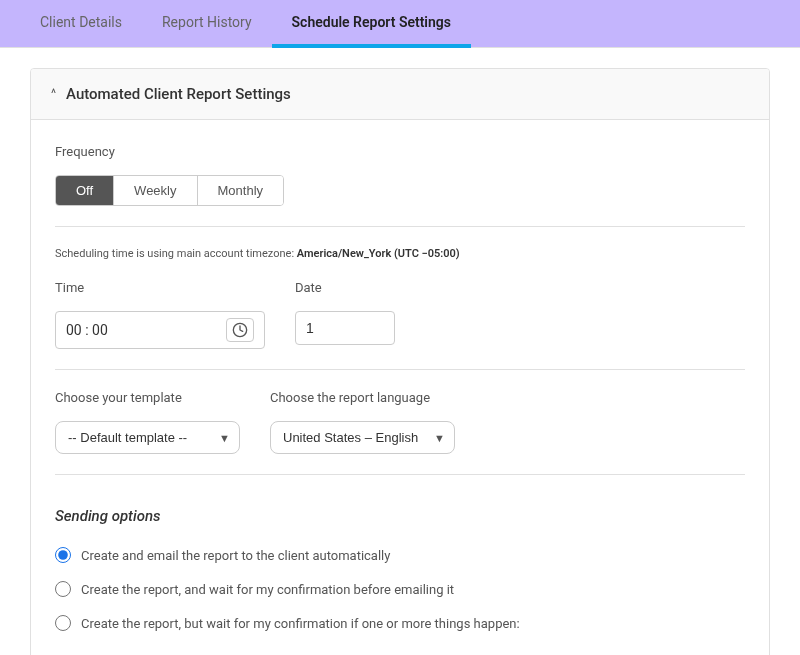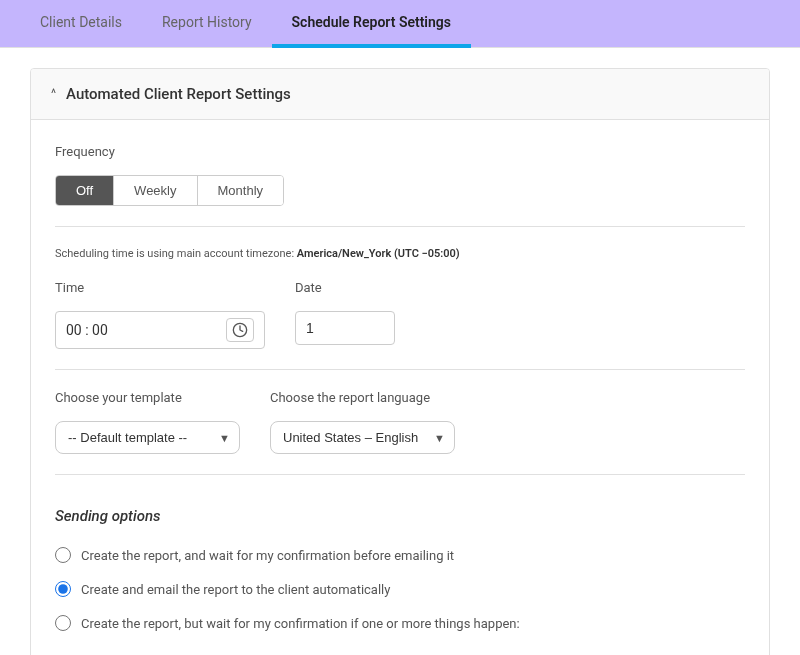--- a/index.html
+++ b/index.html
@@ -295,27 +295,27 @@
           </div>
         </div>
       </div>
 
       <hr class="divider">
 
       <div class="field-group">
         <div class="sending-options-title">Sending options</div>
 
         <div class="radio-option">
+          <input type="radio" name="sending" id="auto" checked="" style="">
+          <label for="auto" class="radio-label">Create and email the report to the client automatically</label>
+        </div>
+
+        <div class="radio-option">
           <input type="radio" name="sending" id="confirm-email" style="">
           <label for="confirm-email" class="radio-label">Create the report, and wait for my confirmation before emailing it</label>
-        </div>
-
-        <div class="radio-option">
-          <input type="radio" name="sending" id="auto" checked="" style="">
-          <label for="auto" class="radio-label">Create and email the report to the client automatically</label>
         </div>
 
         <div class="radio-option">
           <input type="radio" name="sending" id="confirm-condition" style="">
           <label for="confirm-condition" class="radio-label">Create the report, but wait for my confirmation if one or more things happen:</label>
         </div>
       </div>
 
     </div>
   </div>

